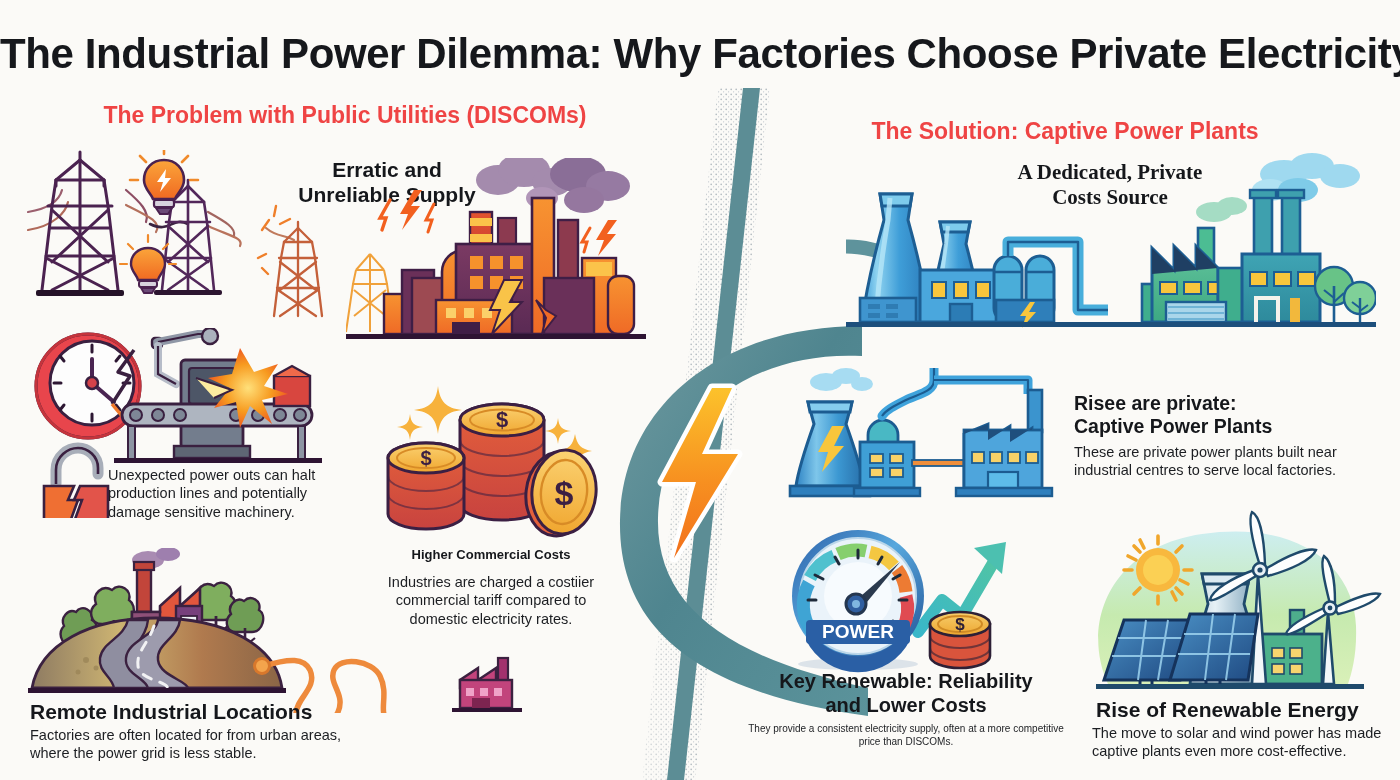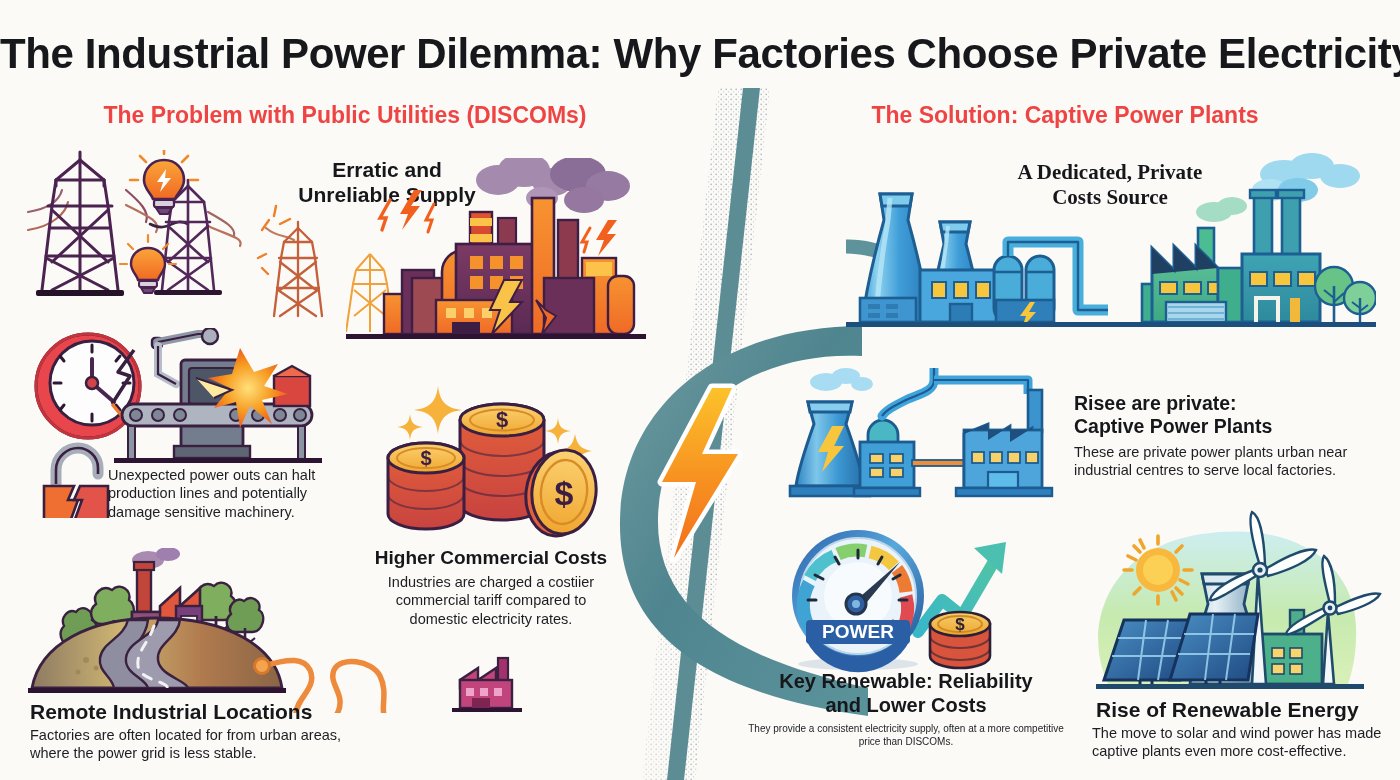--- a/index.html
+++ b/index.html
@@ -22,21 +22,21 @@
     font-size: 42px; font-weight: bold; color: #16181c;
     letter-spacing: -0.4px;
     white-space: nowrap;
   }
   .col-head {
     position: absolute; top: 102px;
     font-size: 23px; font-weight: bold; color: #ef4444;
     text-align: center;
   }
   .col-head.left  { left: 40px;  width: 610px; }
-  .col-head.right { left: 760px; width: 610px; }
+  .col-head.right { left: 760px; width: 610px; margin-top: 16px; }
 
   
   .h-ttl {
     position: absolute; font-weight: bold; color: #15171b;
     line-height: 1.18;
   }
   .p-txt {
     position: absolute; color: #1c1e22;
     line-height: 1.27;
   }
@@ -405,21 +405,21 @@
 
     <g>
       <ellipse cx="176" cy="122" rx="32" ry="42" fill="#e4603b" stroke="#3b1f43" stroke-width="3" transform="rotate(6 176 122)"></ellipse>
       <ellipse cx="182" cy="120" rx="32" ry="42" fill="url(#coinTop)" stroke="#3b1f43" stroke-width="3" transform="rotate(6 182 120)"></ellipse>
       <ellipse cx="182" cy="120" rx="23" ry="32" fill="none" stroke="#d88b26" stroke-width="2.4" transform="rotate(6 182 120)"></ellipse>
       <text x="182" y="133" text-anchor="middle" font-family="Liberation Sans, sans-serif" font-size="34" font-weight="bold" fill="#3b1f43">$</text>
     </g>
   </svg>
 </div>
 
-<div class="h-ttl fig-caption-center" style="left:358px; top:547px; width:266px; font-size:19px;">Higher Commercial Costs</div>
+<div class="h-ttl fig-caption-center" style="left:358px; top:547px; width:266px; font-size:13px;">Higher Commercial Costs</div>
 <div class="p-txt fig-caption-center" style="left:368px; top:573px; width:246px; font-size:14.5px;">Industries are charged a costiier commercial tariff compared to domestic electricity rates.</div>
 
 <div class="ill" style="left:28px; top:548px;">
   <svg width="560" height="165" viewBox="0 0 560 165">
     <defs>
       <linearGradient id="hillG" x1="0" y1="0" x2="1" y2="0">
         <stop offset="0%" stop-color="#8e7b62"></stop>
         <stop offset="35%" stop-color="#cdb472"></stop>
         <stop offset="68%" stop-color="#b07a4e"></stop>
         <stop offset="100%" stop-color="#8a6546"></stop>
@@ -680,21 +680,21 @@
       <rect x="206" y="104" width="30" height="16" fill="#5dbce9" stroke="#1c5c91" stroke-width="2.2"></rect>
       <rect x="174" y="120" width="96" height="8" fill="#2e7fbd" stroke="#1c5c91" stroke-width="2.4"></rect>
     </g>
   </svg>
 </div>
 
 <div class="h-ttl" style="left:1074px; top:392px; width:300px; font-size:19.5px;">
   <span>Risee are private:</span><br>
   <span>Captive Power Plants</span>
 </div>
-<div class="p-txt" style="left:1074px; top:443px; width:300px; font-size:14.5px;">These are private power plants urban near industrial centres to serve local factories.</div>
+<div class="p-txt" style="left:1074px; top:443px; width:300px; font-size:14.5px;">These are private power plants built near industrial centres to serve local factories.</div>
 
 <div class="ill" style="left:790px; top:528px;">
   <svg width="250" height="145" viewBox="0 0 250 145">
     <defs>
       <linearGradient id="ringG" x1="0" y1="0" x2="1" y2="1">
         <stop offset="0%" stop-color="#2b5fa8"></stop>
             <stop offset="45%" stop-color="#58a8dd"></stop>
         <stop offset="100%" stop-color="#1f4e92"></stop>
       </linearGradient>
       <linearGradient id="arrG" x1="0" y1="1" x2="1" y2="0">

